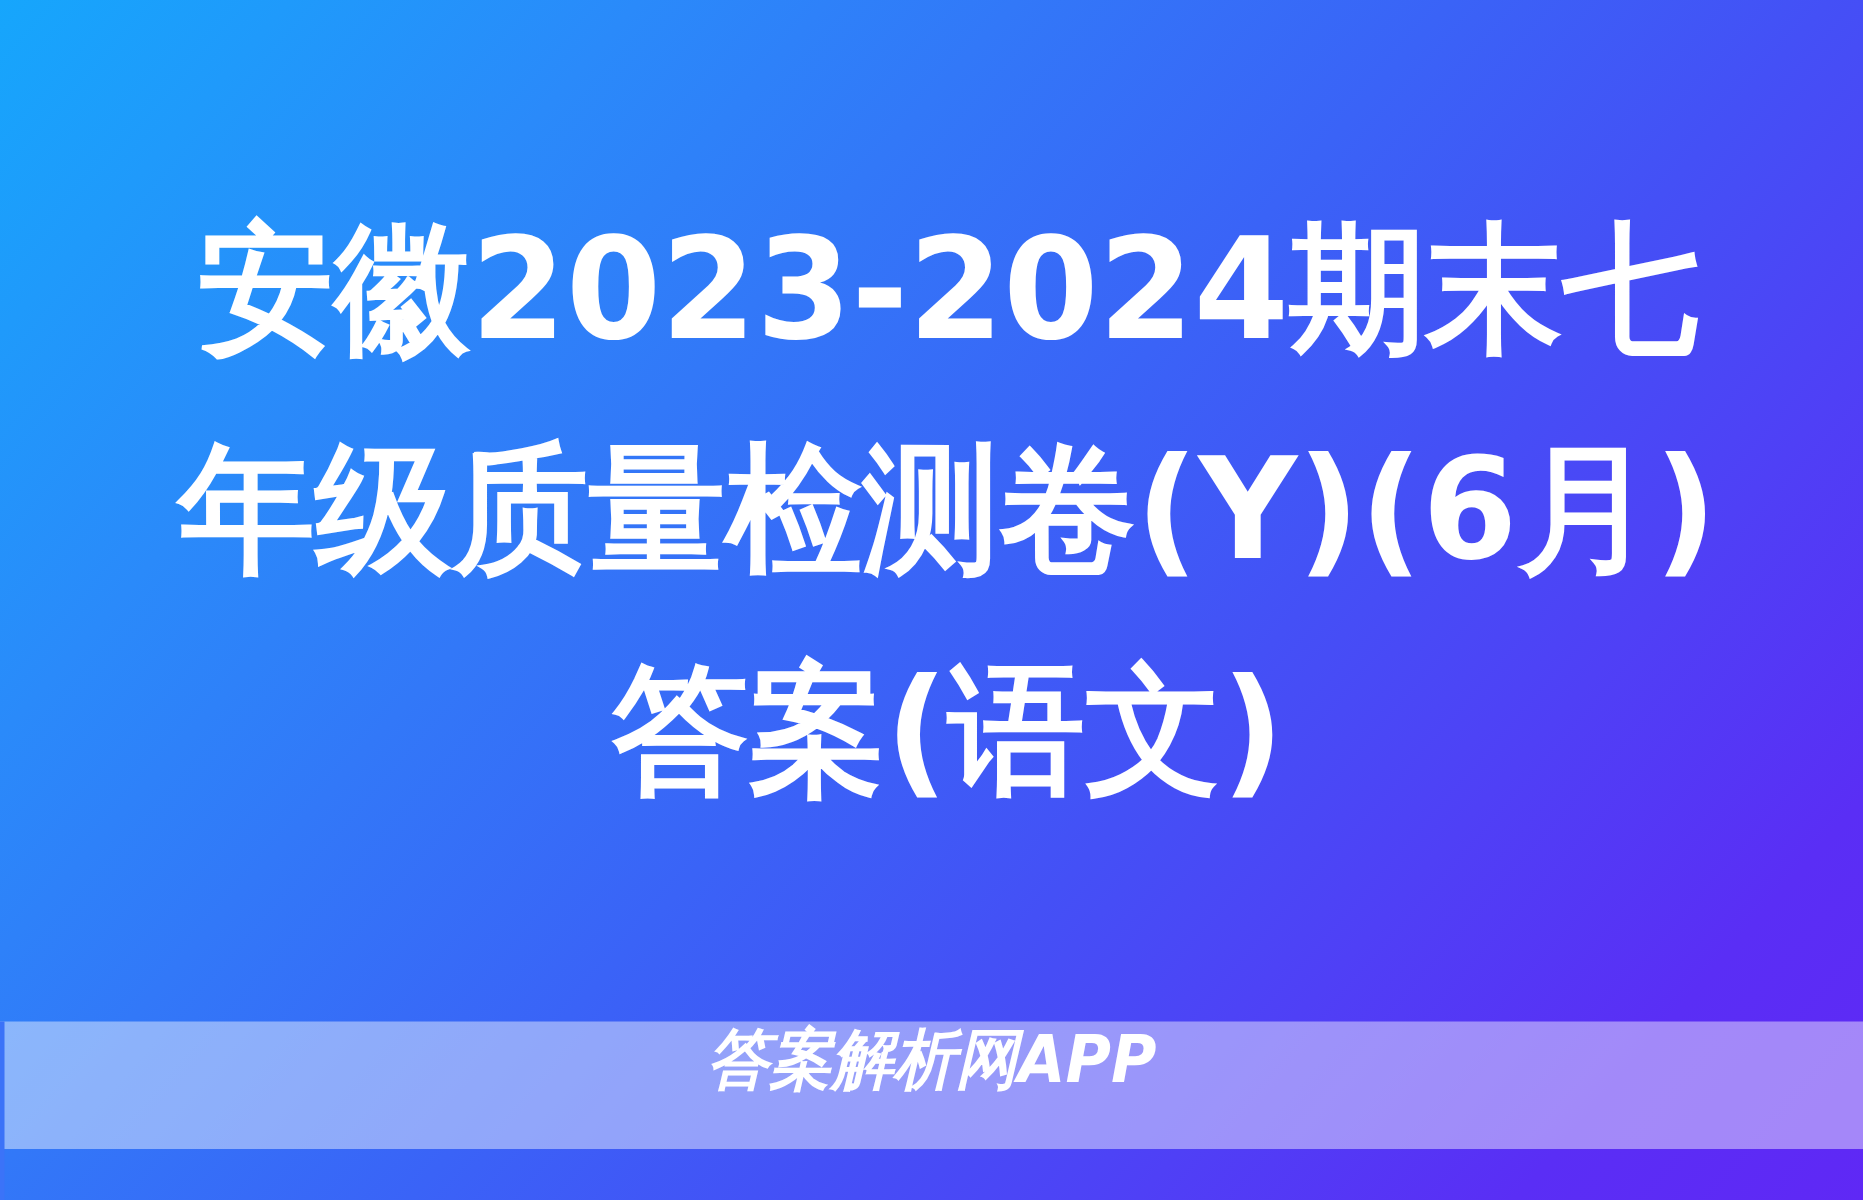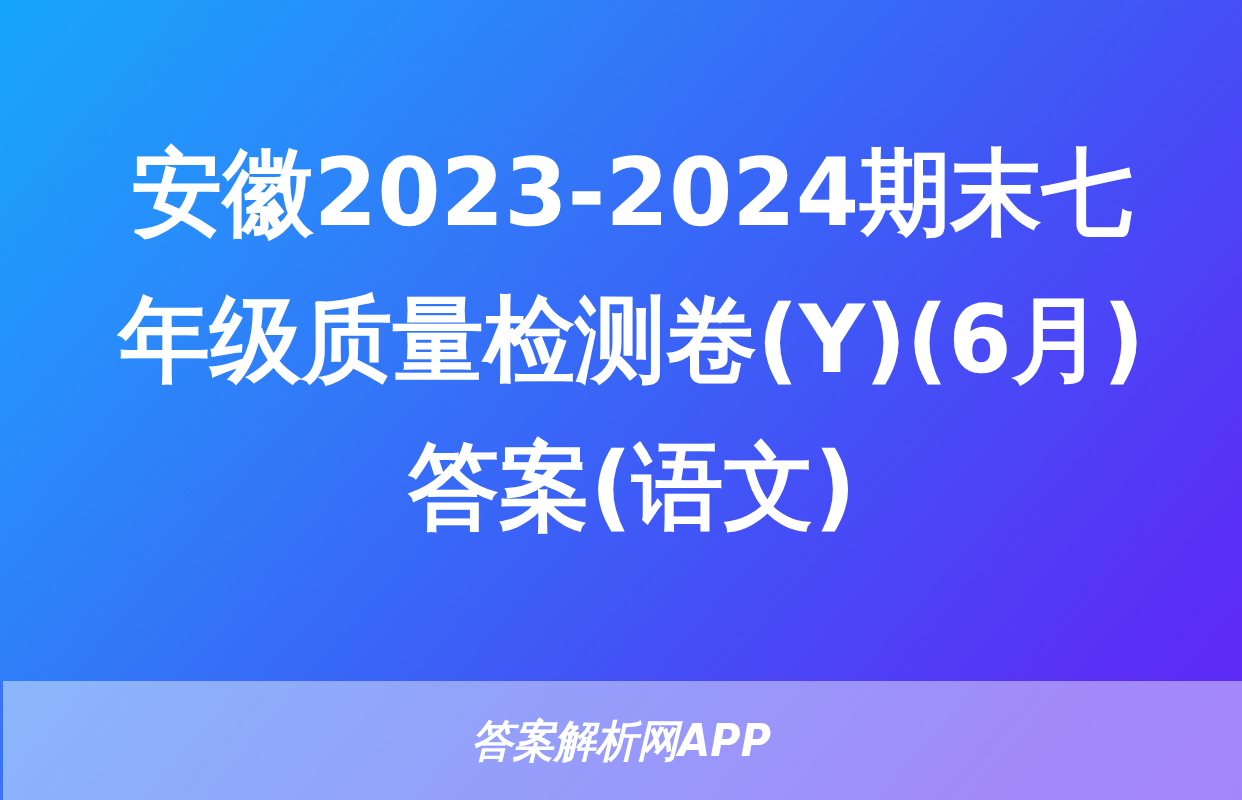--- a/index.html
+++ b/index.html
@@ -59,24 +59,24 @@
     font-family: "DejaVu Sans", "Liberation Sans", sans-serif;
     text-rendering: geometricPrecision;
   }
 
   
   #footer-band {
     position: absolute;
     left: 0;
     top: 681px;
     width: 1242px;
-    height: 119px;
+    height: 85px;
     background: rgba(255, 255, 255, 0.44);
     display: flex;
-    align-items: center;
+    align-items: flex-start;
     justify-content: center;
   }
 
   #footer-edge-strip {
     position: absolute;
     left: 0;
     top: 681px;
     width: 3px;
     height: 119px;
     background: #3b73f8;

